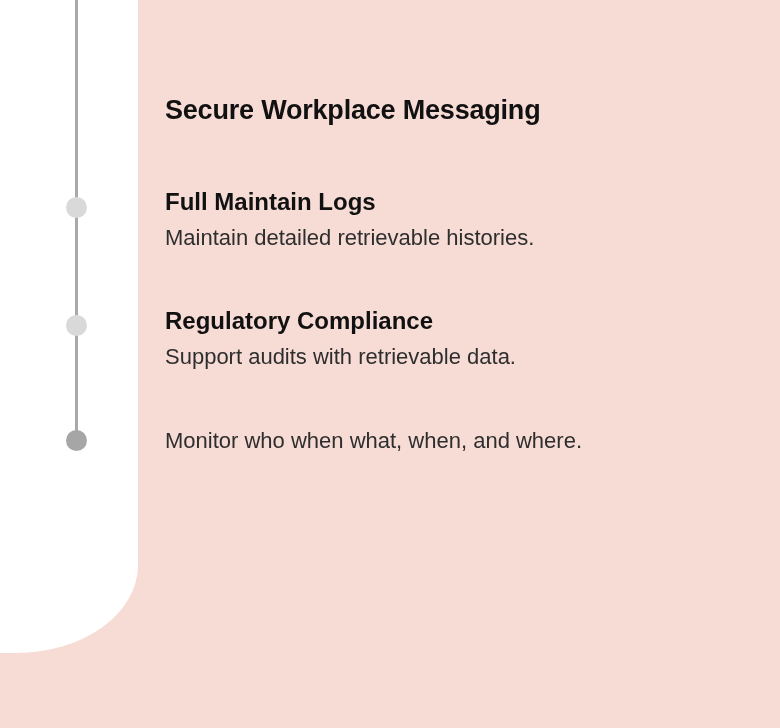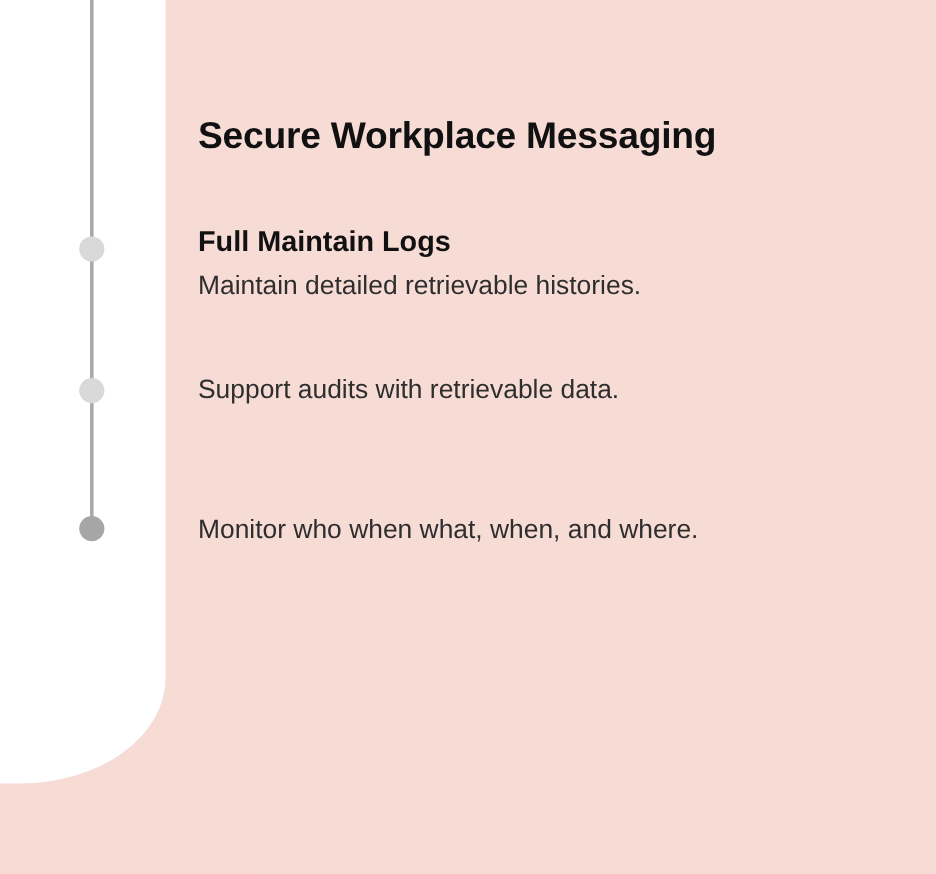--- a/index.html
+++ b/index.html
@@ -38,21 +38,21 @@
     height: 21px;
     border-radius: 50%;
   }
   .dot-1 { top: 197px; background: var(--dot-inactive, #d9d9d9); }
   .dot-2 { top: 315px; background: var(--dot-inactive, #d9d9d9); }
   .dot-3 { top: 430px; background: var(--dot-active, #a6a6a6); }
   .page-title {
     position: absolute;
     left: 165px;
     top: 73px;
-    font-size: 31px;
+    font-size: 27px;
     font-weight: 700;
     line-height: 38px;
     letter-spacing: -0.2px;
     color: var(--heading, #111111);
     white-space: nowrap;
   }
   .feature-item {
     position: absolute;
     left: 165px;
     width: 560px;
@@ -87,18 +87,19 @@
 <div class="timeline-dot dot-3"></div>
 
 <h1 class="page-title">Secure Workplace Messaging</h1>
 
 <div class="feature-item item-1">
   <div class="feature-title">Full Maintain Logs</div>
   <div class="feature-description">Maintain detailed retrievable histories.</div>
 </div>
 
 <div class="feature-item item-2">
+  <div class="feature-title">Regulatory Compliance</div>
   <div class="feature-description">Support audits with retrievable data.</div>
 </div>
 
 <div class="feature-item item-3">
   <div class="feature-description">Monitor who when what, when, and where.</div>
 </div>
 
 </body></html>

